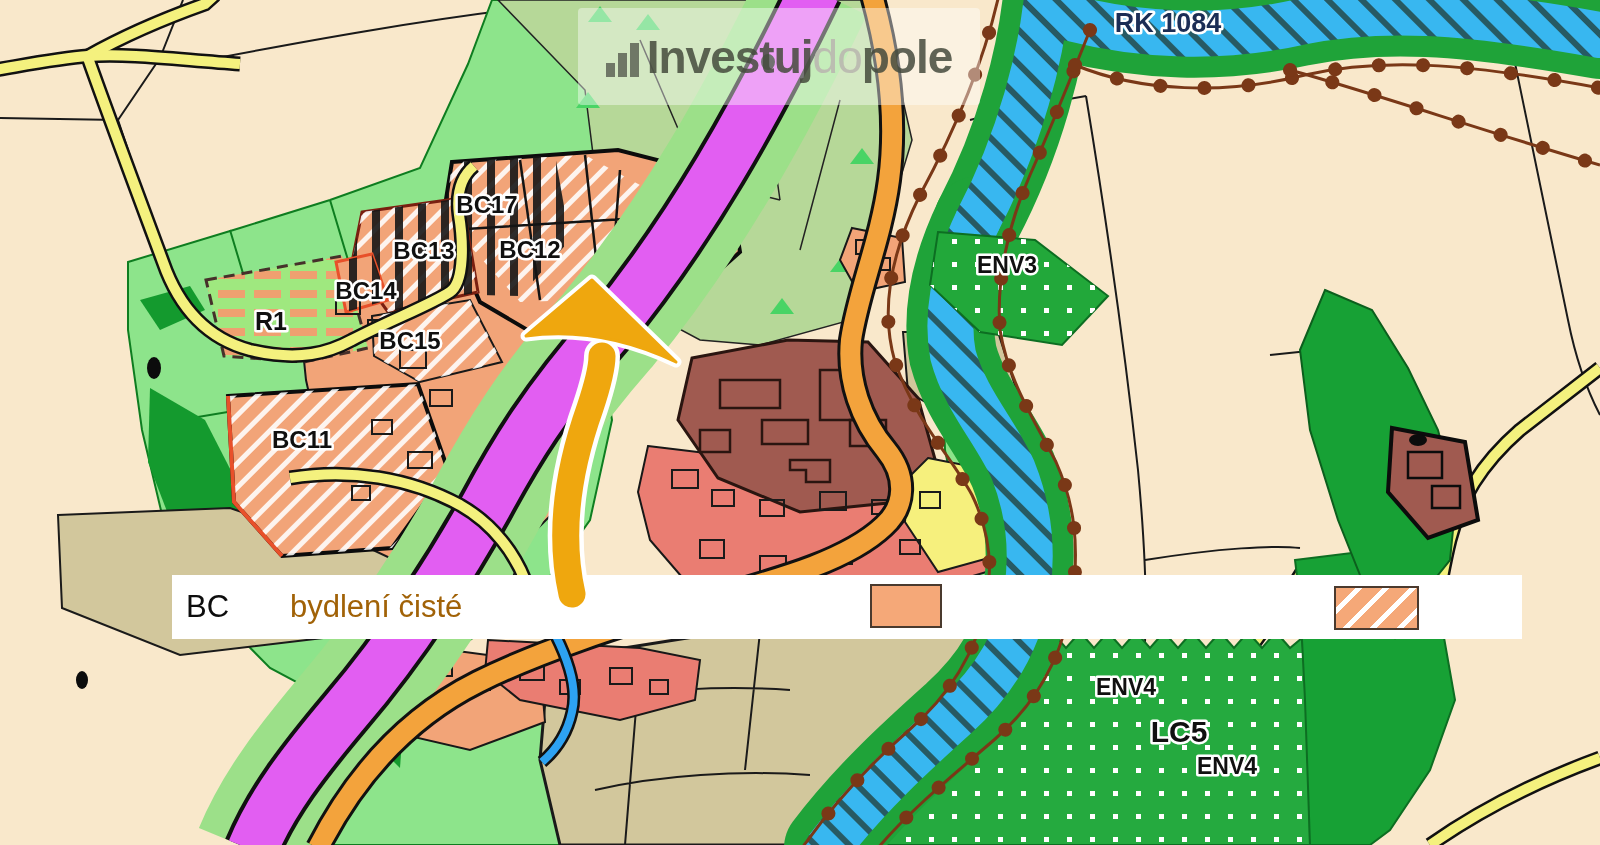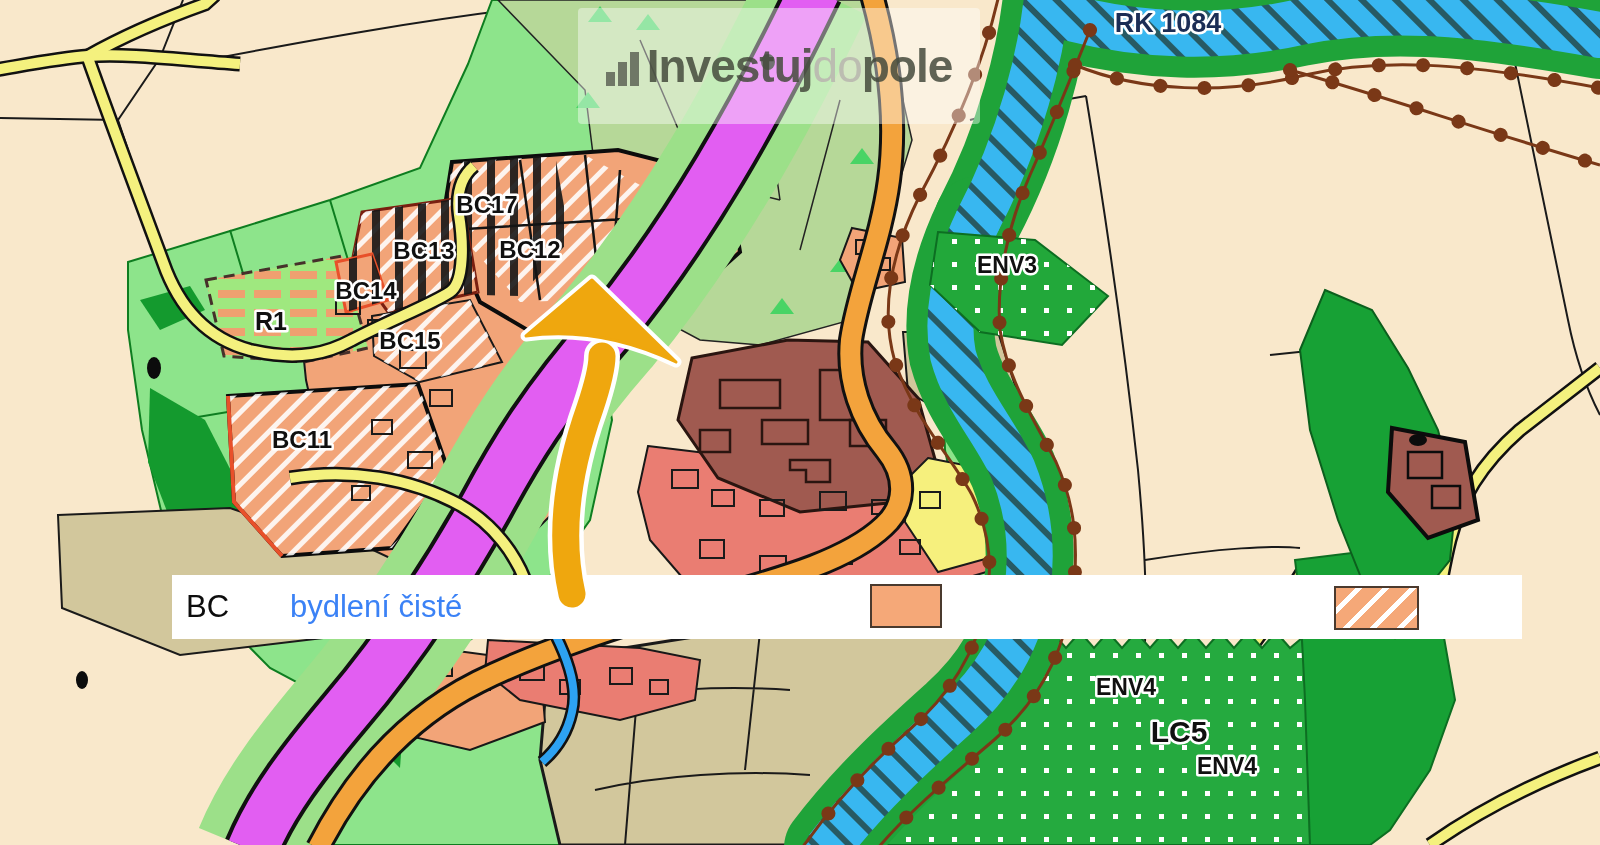--- a/index.html
+++ b/index.html
@@ -1,30 +1,30 @@
 <!DOCTYPE html>
 <html><head>
 <meta charset="utf-8">
 <style>
   html,body{margin:0;padding:0;background:#f9e8cb;}
   #stage{position:relative;width:1600px;height:845px;overflow:hidden;font-family:"Liberation Sans",sans-serif;text-align:right;}
   #map-svg{position:absolute;left:0;top:0;z-index:1;}
   
-  #watermark{position:absolute;left:578px;top:8px;width:402px;height:116px;z-index:2;
+  #watermark{position:absolute;left:578px;top:8px;width:402px;height:97px;z-index:2;
     background:rgba(255,255,255,0.42);border-radius:4px;display:flex;align-items:center;justify-content:center;gap:8px;}
   .wm-icon{display:flex;align-items:flex-end;gap:3px;height:40px;opacity:.8;}
   .wm-bar{width:9px;background:#575c50;}
   .wm-b1{height:14px}.wm-b2{height:24px}.wm-b3{height:34px}
   .wm-text{font-size:46px;letter-spacing:-1px;white-space:nowrap;}
   .wm-strong{font-weight:bold;color:rgba(68,74,60,0.85);}
   .wm-light{font-weight:normal;color:rgba(186,186,176,0.95);}
   
   #legend-band{position:absolute;left:172px;top:575px;width:1350px;height:64px;background:#ffffff;z-index:2;}
   #legend-code{position:absolute;left:14px;top:14px;font-size:31px;color:#0d0d0d;}
-  #legend-label{position:absolute;left:118px;top:14px;font-size:31px;color:#3b82f6;}
+  #legend-label{position:absolute;left:118px;top:14px;font-size:31px;color:#a16207;}
   #legend-swatch-solid{position:absolute;left:698px;top:9px;width:72px;height:44px;background:#f5a878;border:2px solid #4a3a2e;box-sizing:border-box;}
   #legend-swatch-hatched{position:absolute;left:1162px;top:11px;width:85px;height:44px;border:2px solid #4a3a2e;box-sizing:border-box;
     background:repeating-linear-gradient(135deg,#f5a878 0px,#f5a878 14px,#ffffff 14px,#ffffff 19px);}
   
   #arrow-svg{position:absolute;left:0;top:0;z-index:3;pointer-events:none;}
   
   .lbl{font-family:"Liberation Sans",sans-serif;font-weight:bold;fill:#101010;
     stroke:#ffffff;stroke-width:5px;paint-order:stroke;stroke-linejoin:round;text-anchor:middle;}
   .lbl-rk{fill:#1b2d55;}
 </style>

